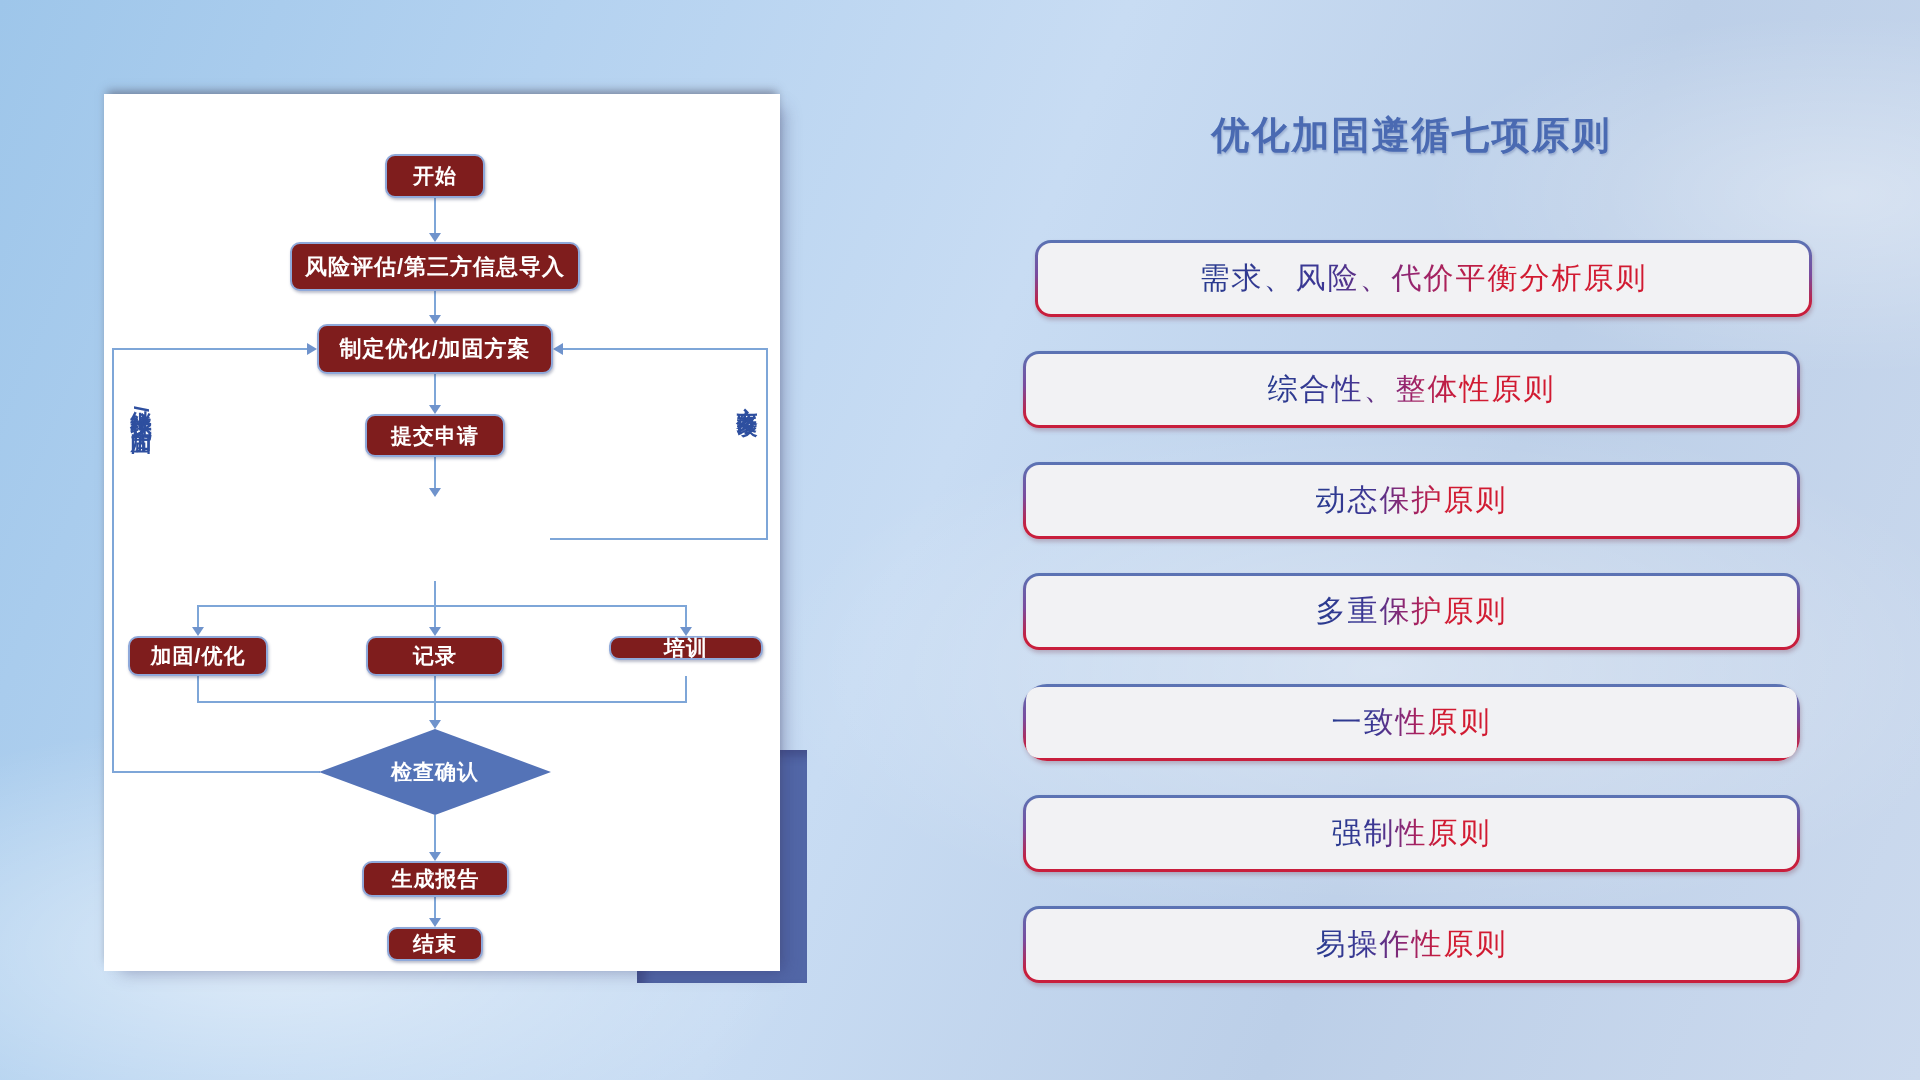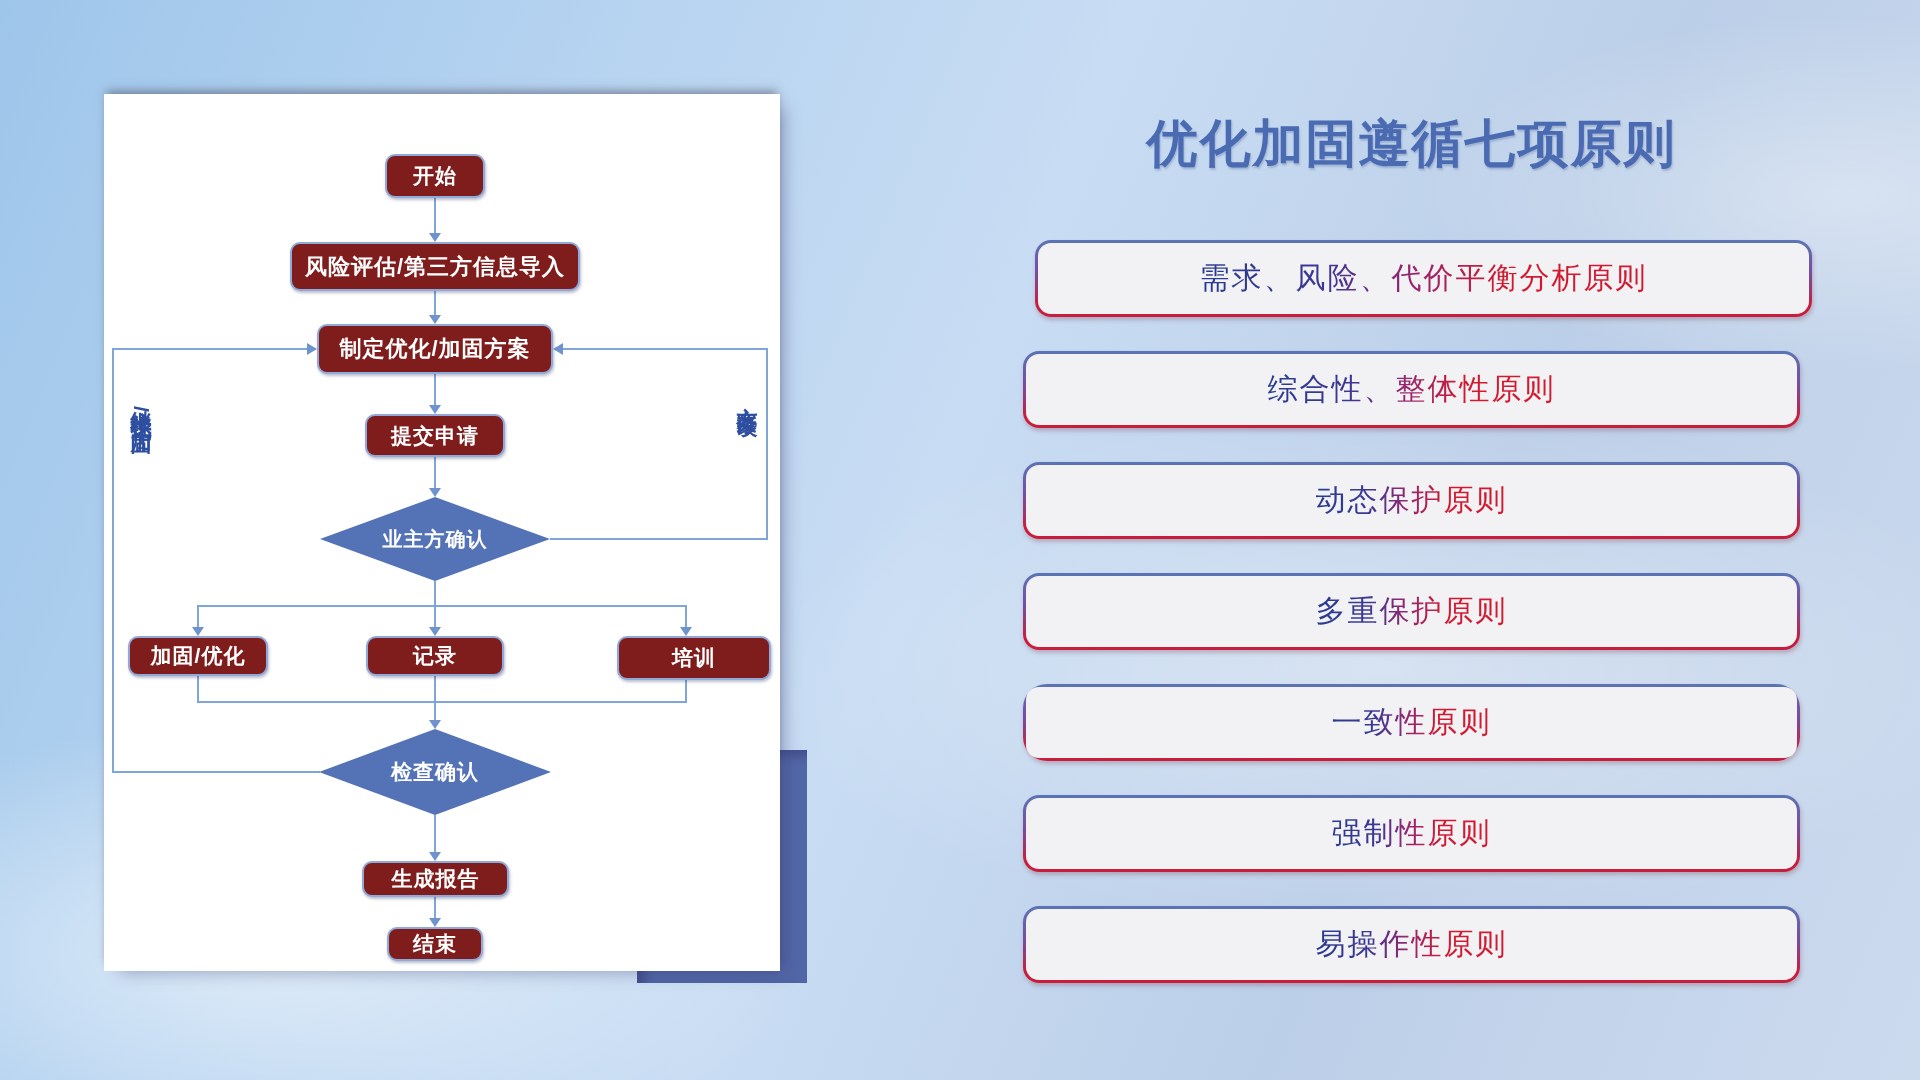--- a/index.html
+++ b/index.html
@@ -42,21 +42,21 @@
   .ad { position:absolute; width:0; height:0; border-left:6px solid transparent; border-right:6px solid transparent; border-top:9px solid #6f93cc; }
   .arr{ position:absolute; width:0; height:0; border-top:6px solid transparent; border-bottom:6px solid transparent; border-left:10px solid #6f93cc; }
   .arl{ position:absolute; width:0; height:0; border-top:6px solid transparent; border-bottom:6px solid transparent; border-right:10px solid #6f93cc; }
   .vlabel {
     position:absolute; writing-mode:vertical-rl; text-orientation:mixed;
     color:#2e4f9f; font-weight:bold; font-size:21px; letter-spacing:3px; line-height:1.1;
   }
   
   .p-title {
     position:absolute; left:1023px; top:110px; width:777px; text-align:center;
-    font-size:51px; font-weight:bold; color:#4a6ab2; letter-spacing:2px;
+    font-size:38px; font-weight:bold; color:#4a6ab2; letter-spacing:2px;
     text-shadow: 1px 2px 2px rgba(90,110,160,.35);
   }
   .p-box {
     position:absolute; left:1023px; width:777px; height:77px;
     padding:3px; border-radius:16px;
     background:linear-gradient(180deg, #5a74b4 0%, #7a4a9e 45%, #c81e3c 85%);
     box-shadow: 1px 3px 4px rgba(120,60,80,.30);
   }
   .p-inner {
     width:100%; height:100%; border-radius:13px; background:#f2f2f4;
@@ -120,24 +120,23 @@
     <div class="hl" style="left:459px;top:254px;width:203px;"></div>
     <div class="arl" style="left:449px;top:249px;"></div>
 
     <div class="vlabel" style="left:26px;top:300px;height:160px;">继续优化/加固</div>
     <div class="vlabel" style="left:632px;top:296px;height:120px;">方案修改</div>
 
     <div class="node" style="left:281px;top:60px;width:100px;height:44px;">开始</div>
     <div class="node" style="left:186px;top:148px;width:290px;height:49px;font-size:22px;">风险评估/第三方信息导入</div>
     <div class="node" style="left:213px;top:230px;width:236px;height:50px;font-size:22px;">制定优化/加固方案</div>
     <div class="node" style="left:261px;top:320px;width:140px;height:43px;">提交申请</div>
-    <div class="diamond" style="left:216px;top:403px;width:230px;height:84px;">业主方确认</div>
     <div class="node" style="left:24px;top:542px;width:140px;height:40px;">加固/优化</div>
     <div class="node" style="left:262px;top:542px;width:138px;height:40px;">记录</div>
-    <div class="node" style="left:505px;top:542px;width:154px;height:44px;margin-left:8px;">培训</div>
+    <div class="node" style="left:505px;top:542px;width:154px;height:24px;">培训</div>
     <div class="diamond" style="left:215px;top:635px;width:232px;height:86px;font-size:21px;">检查确认</div>
     <div class="node" style="left:258px;top:767px;width:147px;height:36px;">生成报告</div>
     <div class="node" style="left:283px;top:833px;width:96px;height:34px;">结束</div>
   </div>
 
   <div class="p-title">优化加固遵循七项原则</div>
 
   <div class="p-box" style="top:240px;margin-left:12px;">
     <div class="p-inner">
       <span class="p-text">需求、风险、代价平衡分析原则</span>

